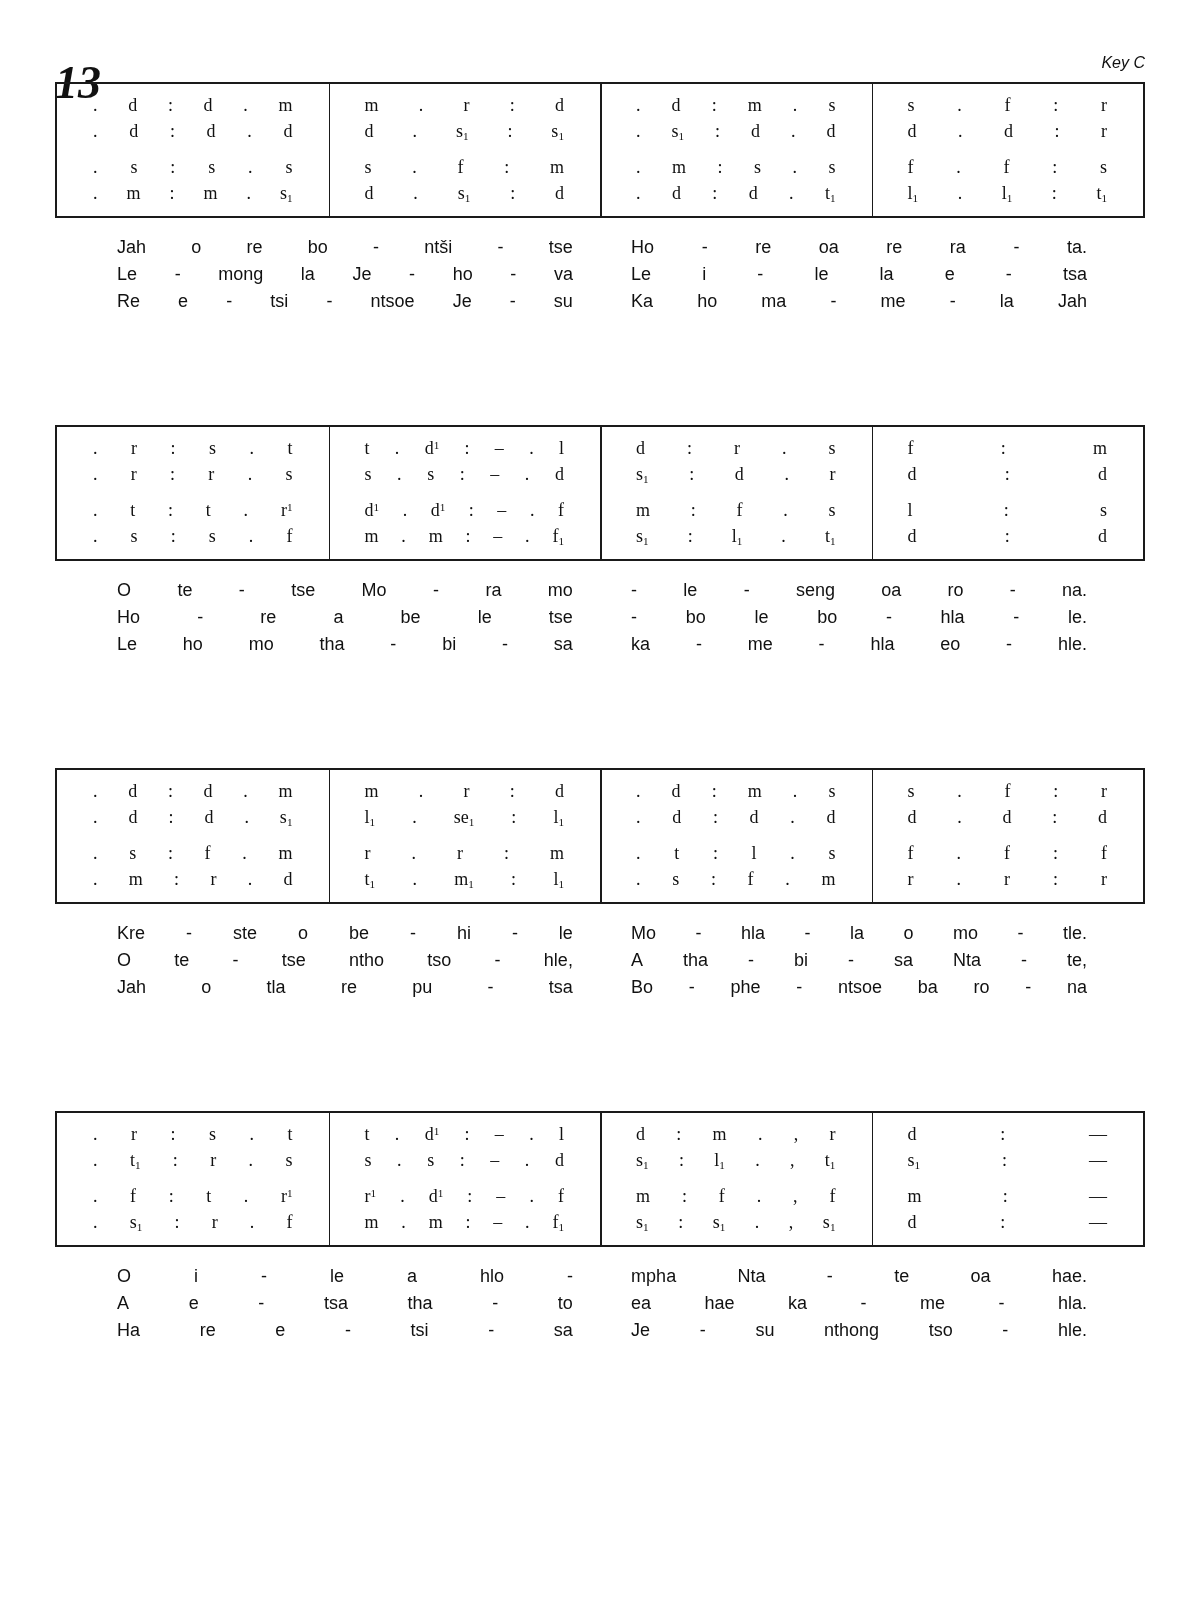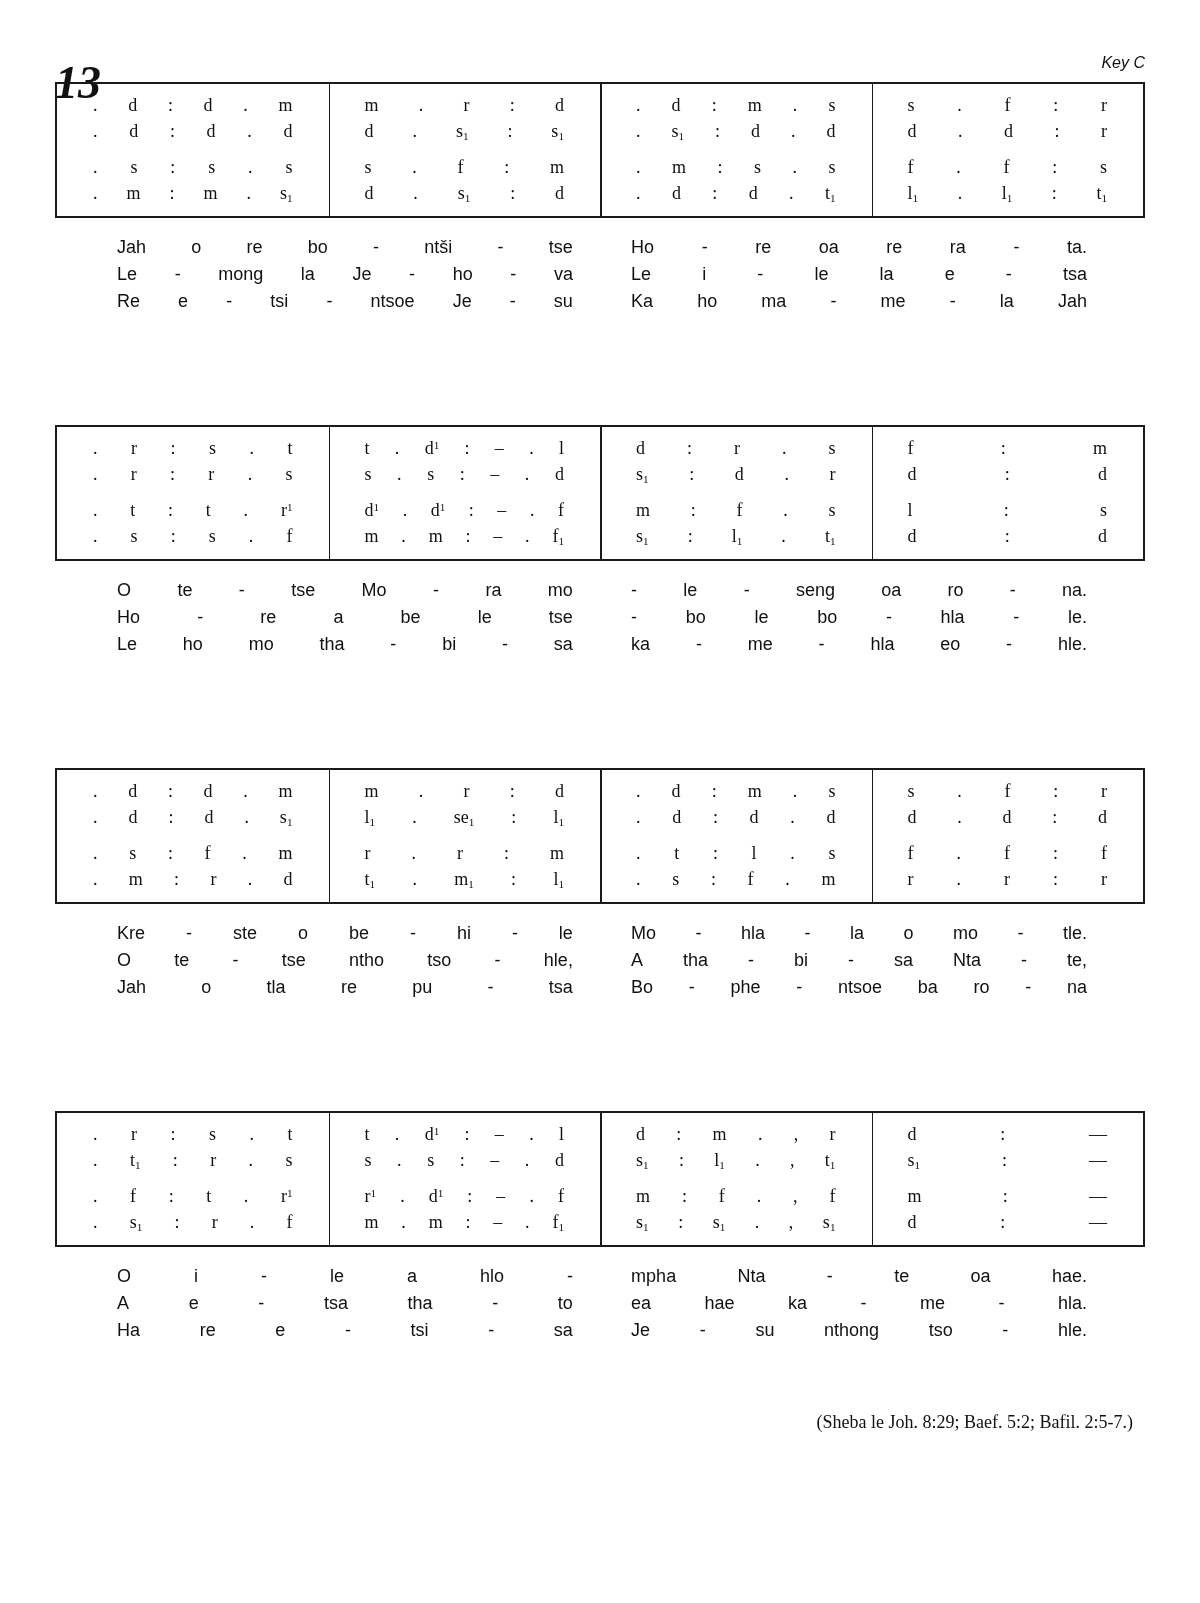--- a/index.html
+++ b/index.html
@@ -910,14 +910,13 @@
               <span class="word">nthong</span>
               <span class="word">tso</span>
               <span class="word">-</span>
               <span class="word">hle.</span>
             </div>
           </div>
         </div>
       </section>
     </main>
 
-  <footer class="footer">(Sheba le Joh. 8:29; Baef. 5:2; Bafil. 2:5-7.)</footer>
 </div>
 
 </body></html>

